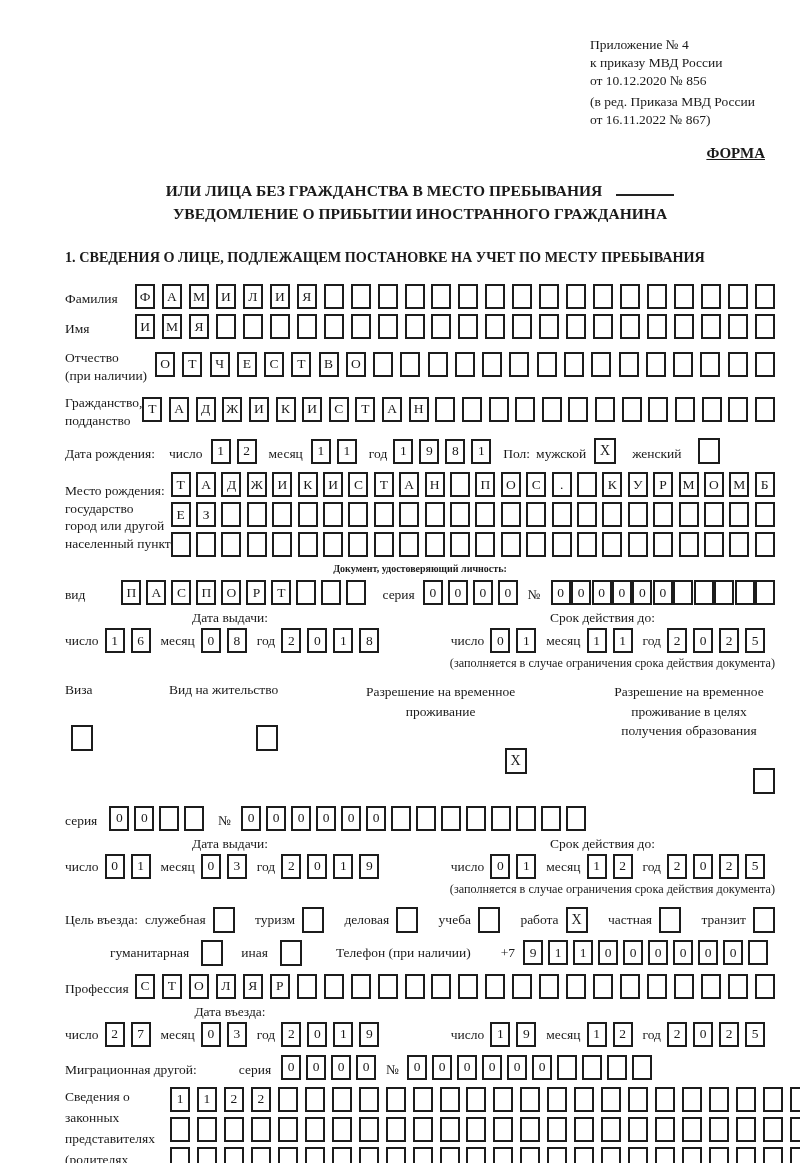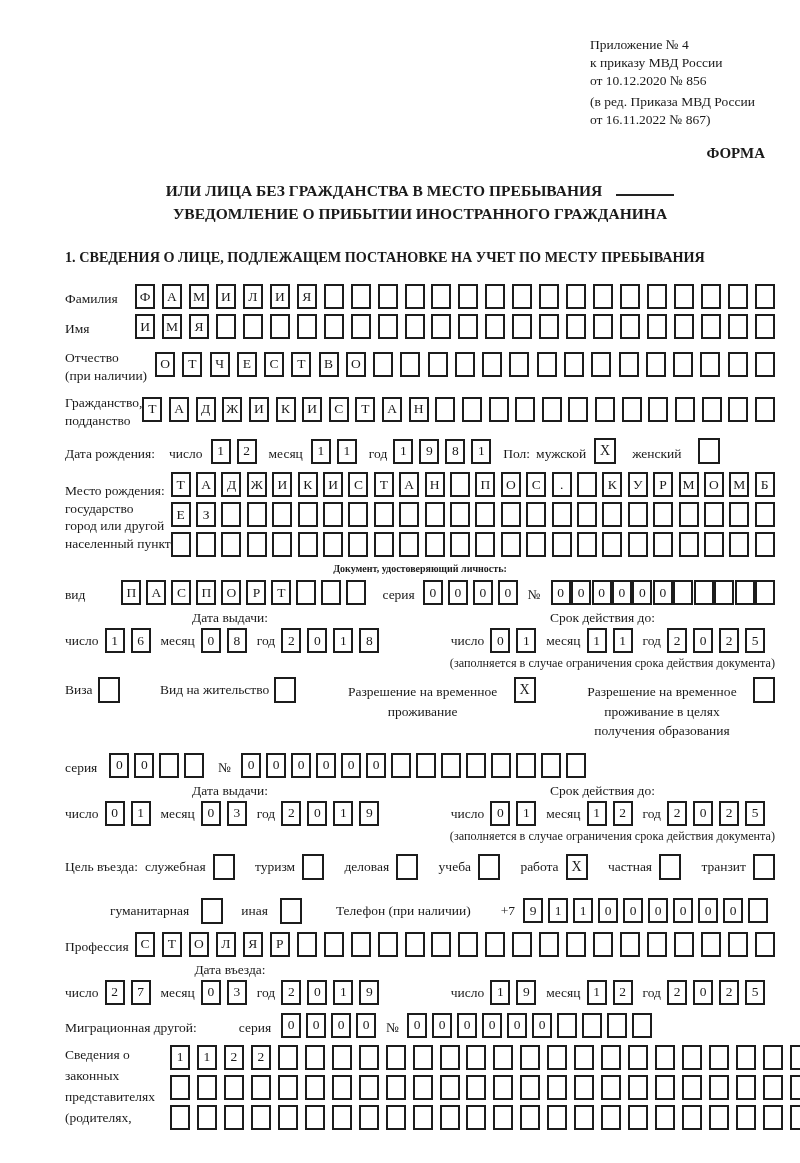--- a/index.html
+++ b/index.html
@@ -5,21 +5,21 @@
   * { margin:0; padding:0; box-sizing:border-box; }
   html,body { background:#fff; }
   .page {
     width:800px; height:1163px; overflow:hidden; background:#fff;
     font-family:"Liberation Serif", serif; color:#1a1a1a;
     padding:36px 25px 0 65px; position:relative;
   }
   
   .hdr-block { width:185px; margin-left:auto; font-size:13.5px; line-height:1.32; }
   .hdr-block .rev { margin-top:4px; }
-  .forma { margin-top:16px; text-align:right; padding-right:10px; font-weight:bold; font-size:15px; }
+  .forma { margin-top:16px; text-align:right; padding-right:10px; font-weight:bold; font-size:15px;text-decoration:underline; }
   
   .title { margin-top:18px; text-align:center; font-weight:bold; font-size:15.5px; line-height:1.45; }
   .blank-line { display:inline-block; width:58px; border-bottom:2px solid #222; height:14px; margin-left:14px; }
   .sec-heading { margin-top:24px; font-weight:bold; font-size:14.2px; white-space:nowrap; }
   
   .rows { margin-top:18px; }
   .frow { display:flex; align-items:center; margin-bottom:5px; }
   .flabel, .inline-label { font-size:13.5px; line-height:1.3; padding-top:5px; flex:none; }
   .cells { width:640px; margin-left:auto; display:flex; justify-content:space-between; }
   .cells-fill { flex:1; display:flex; justify-content:space-between; }
@@ -39,27 +39,27 @@
   .dg-h { text-align:center; }
   .dg-rows { display:flex; margin-top:2px; }
   .dg-row { display:inline-flex; align-items:flex-start; }
   .dg-lbl { font-size:13.5px; padding-top:5px; }
   .dg-row .numcells { margin-left:6px; margin-right:10px; }
   .footnote { font-size:12.2px; margin-top:3px; }
   .center-bold { text-align:center; font-weight:bold; font-size:10px; margin:6px 0 6px 0; }
   .para { font-size:13.5px; line-height:1.55; margin-top:4px; }
   
   .opts { display:flex; justify-content:space-between; align-items:flex-start; margin-top:6px; }
-  .opt { display:inline-flex; align-items:flex-start; gap:5px; }
+  .opt { display:inline-flex; align-items:flex-end; gap:27px;flex-direction:column; }
   .opt-label { font-size:13.5px; padding-top:5px; }
   .opt-label.wide { width:172px; text-align:center; line-height:1.45; }
   
   .purpose-row { display:flex; justify-content:space-between; align-items:center; margin-top:10px; }
   .p-item { display:inline-flex; align-items:center; gap:7px; font-size:13.5px; }
-  .phone-row { display:flex; align-items:center; margin-top:18px; padding-left:45px; font-size:13.5px; }
+  .phone-row { display:flex; align-items:center; margin-top:7px; padding-left:45px; font-size:13.5px; }
   
   .rep-row { display:flex; align-items:flex-start; margin-top:7px; }
   .rep-label { width:105px; font-size:13.5px; line-height:1.55; flex:none; }
   .rep-right { flex:1; }
 </style>
 </head>
 <body>
 
 <div class="page">
 

